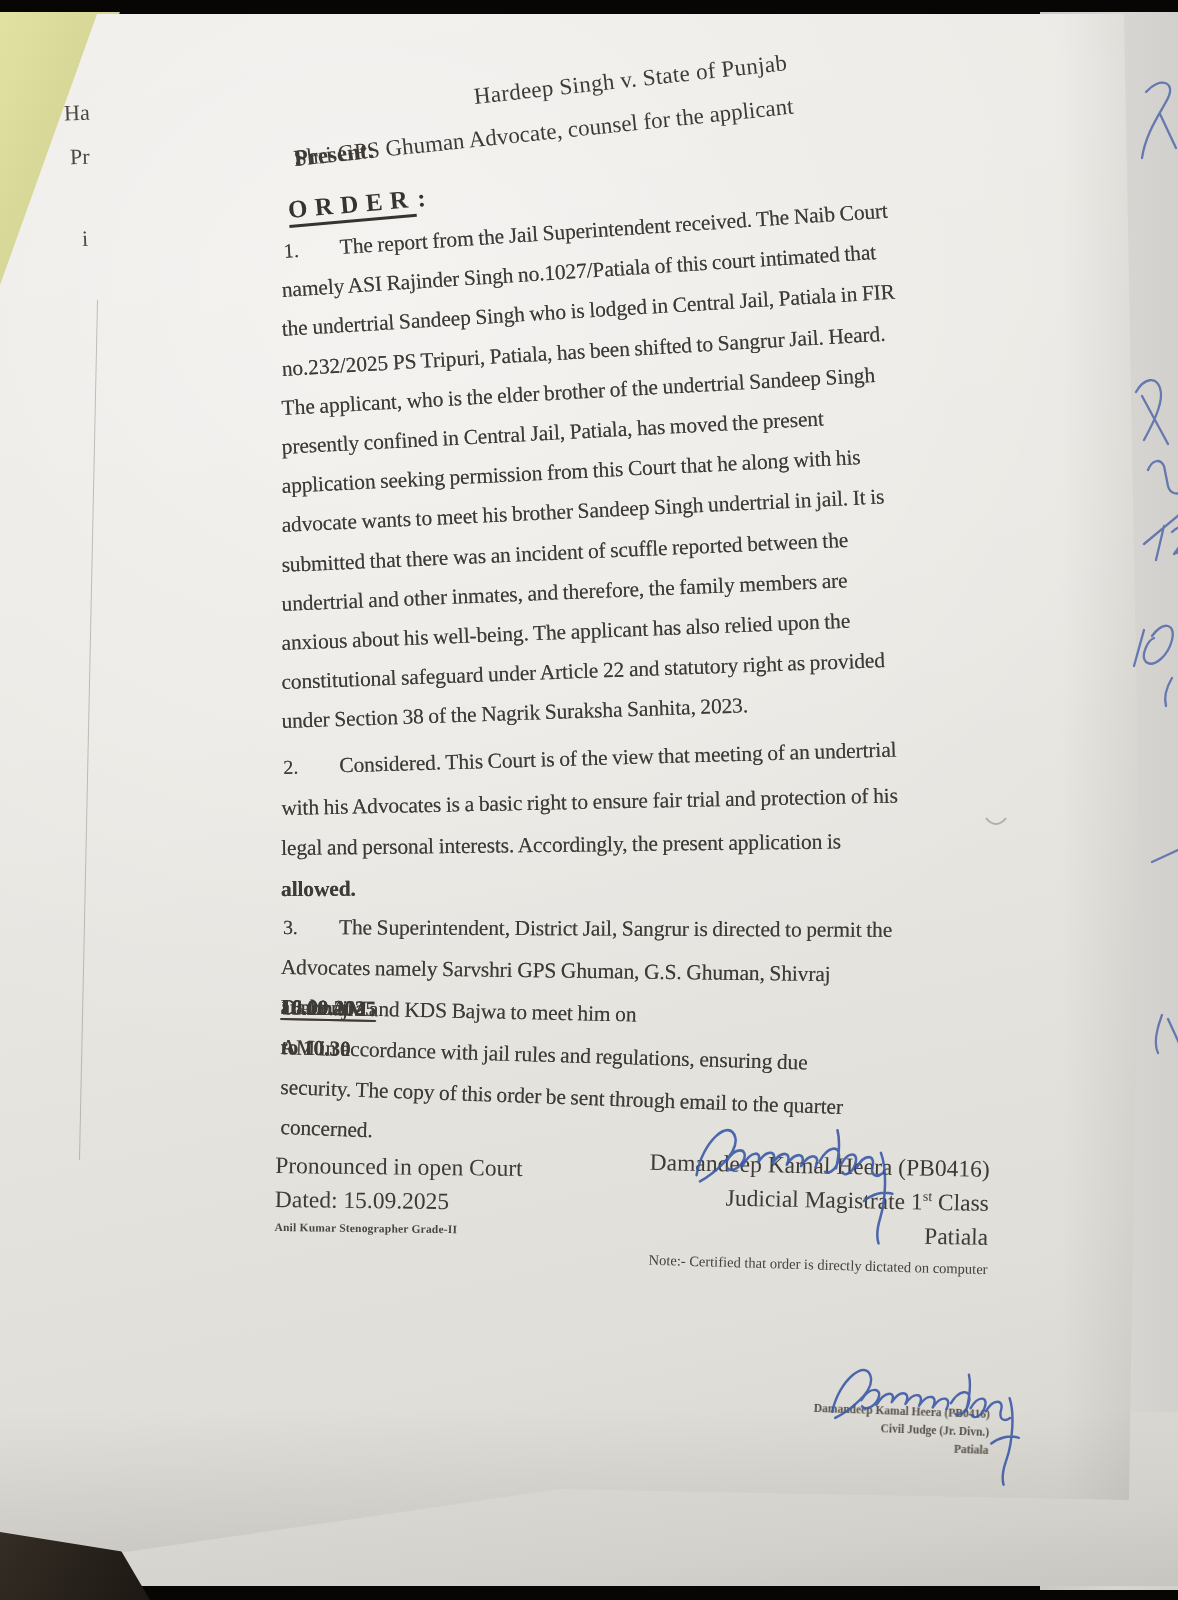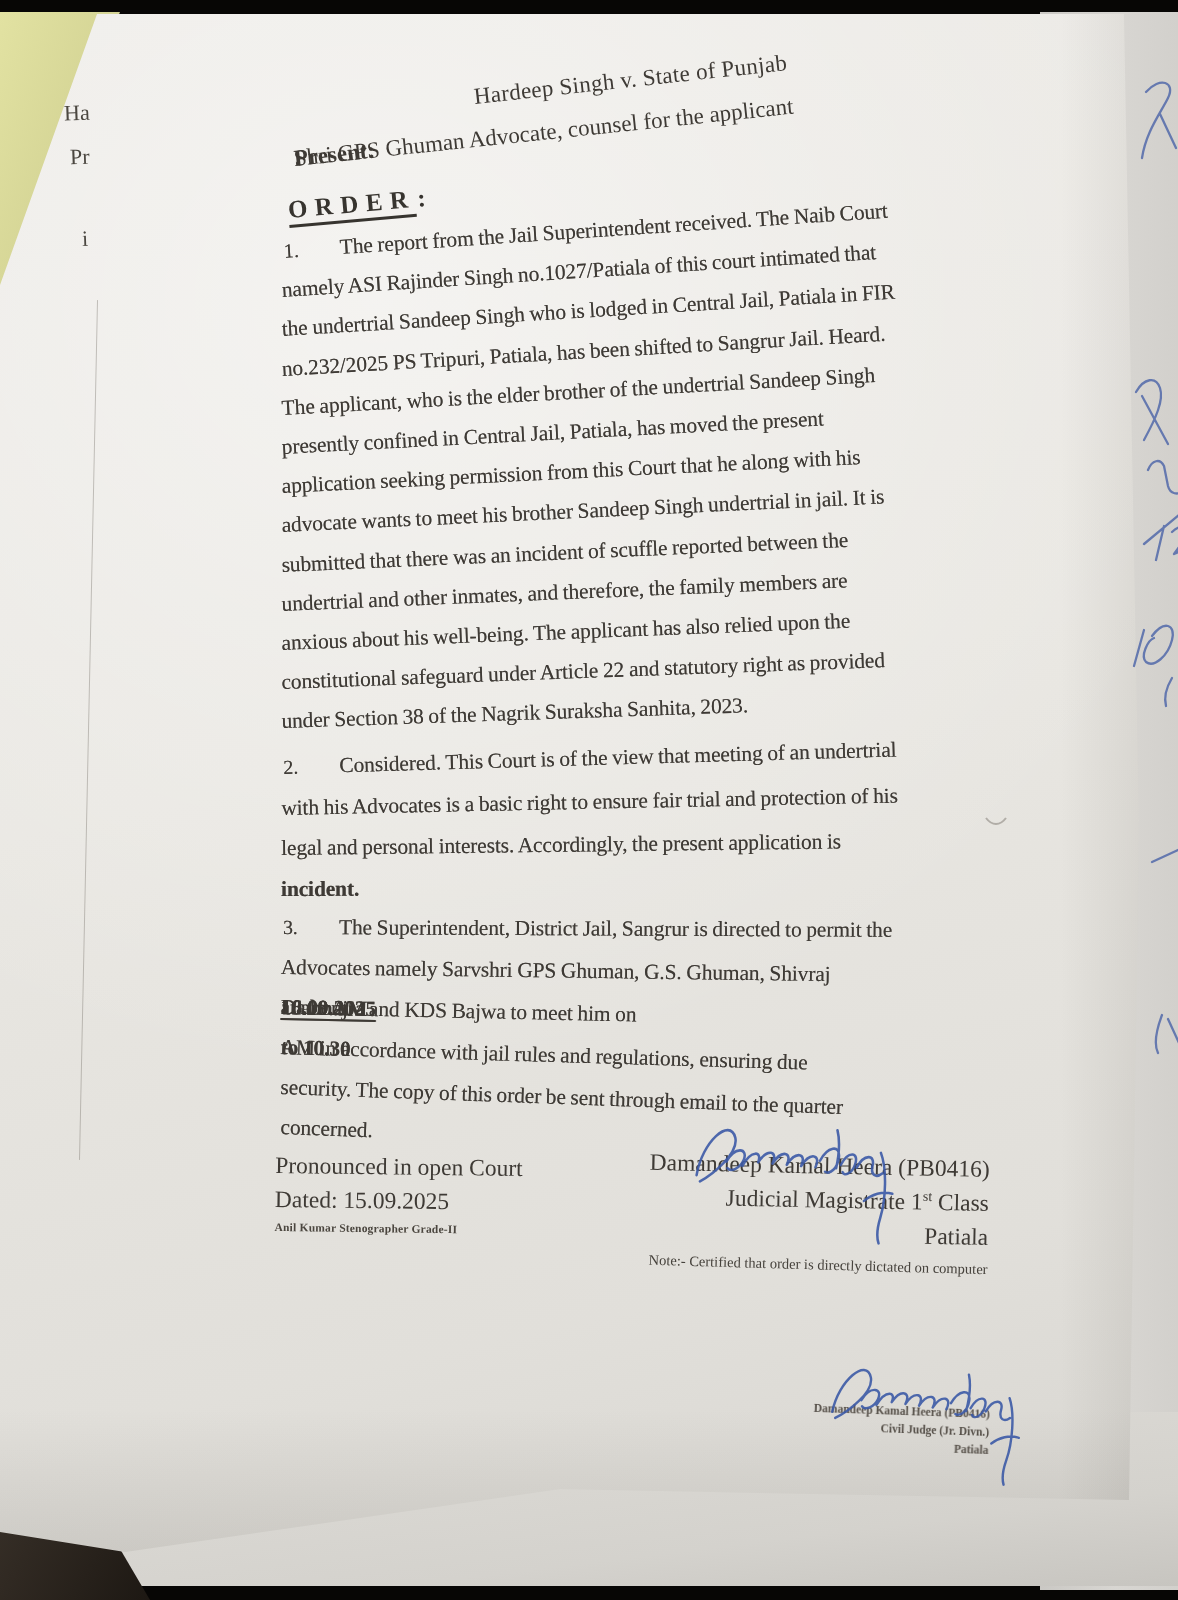--- a/index.html
+++ b/index.html
@@ -165,21 +165,21 @@
           <span class="para-num" data-name="paragraph-number">2.</span>
           <span data-name="text-segment">Considered. This Court is of the view that meeting of an undertrial</span>
         </div>
         <div class="doc-line" data-name="document-line" style="top: 794.6px; transform: rotate(-1.15deg);">
           <span data-name="text-segment">with his Advocates is a basic right to ensure fair trial and protection of his</span>
         </div>
         <div class="doc-line" data-name="document-line" style="top: 835.2px; transform: rotate(-0.67deg);">
           <span data-name="text-segment">legal and personal interests. Accordingly, the present application is</span>
         </div>
         <div class="doc-line line-last" data-name="document-line" style="top: 875.8px; transform: rotate(-0.19deg);">
-          <span data-name="text-segment" class="seg-bold">incident.</span>
+          <span data-name="text-segment" class="seg-bold">allowed.</span>
         </div>
         <div class="doc-line line-first" data-name="document-line" style="top: 914px; transform: rotate(0.27deg);">
           <span class="para-num" data-name="paragraph-number">3.</span>
           <span data-name="text-segment">The Superintendent, District Jail, Sangrur is directed to permit the</span>
         </div>
         <div class="doc-line" data-name="document-line" style="top: 954px; transform: rotate(0.74deg);">
           <span data-name="text-segment">Advocates namely Sarvshri GPS Ghuman, G.S. Ghuman, Shivraj</span>
         </div>
         <div class="doc-line" data-name="document-line" style="top: 994px; transform: rotate(1.22deg);">
           <span data-name="text-segment">Daumajra and KDS Bajwa to meet him on </span>

